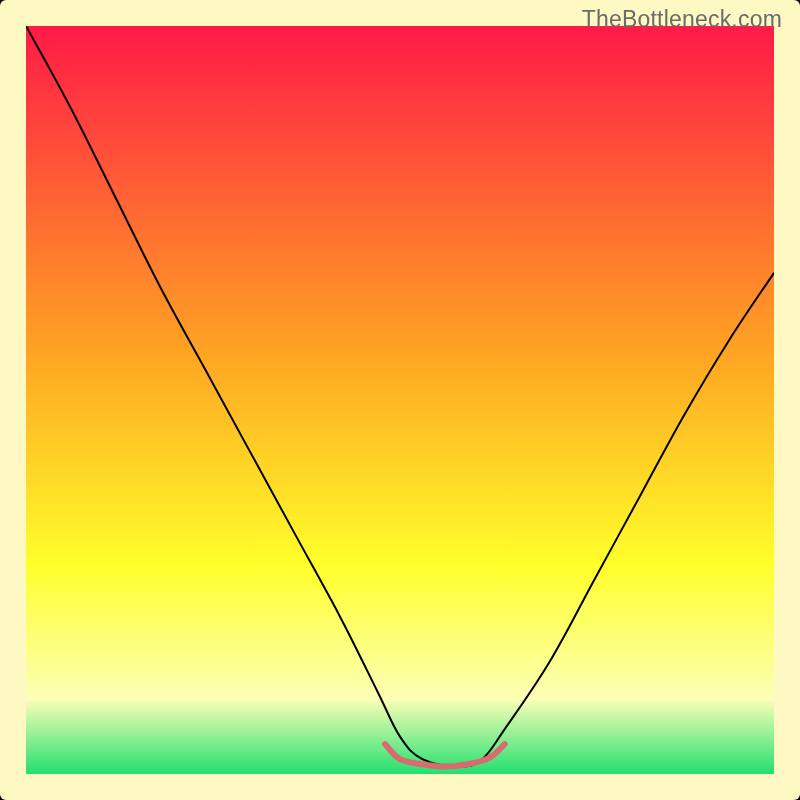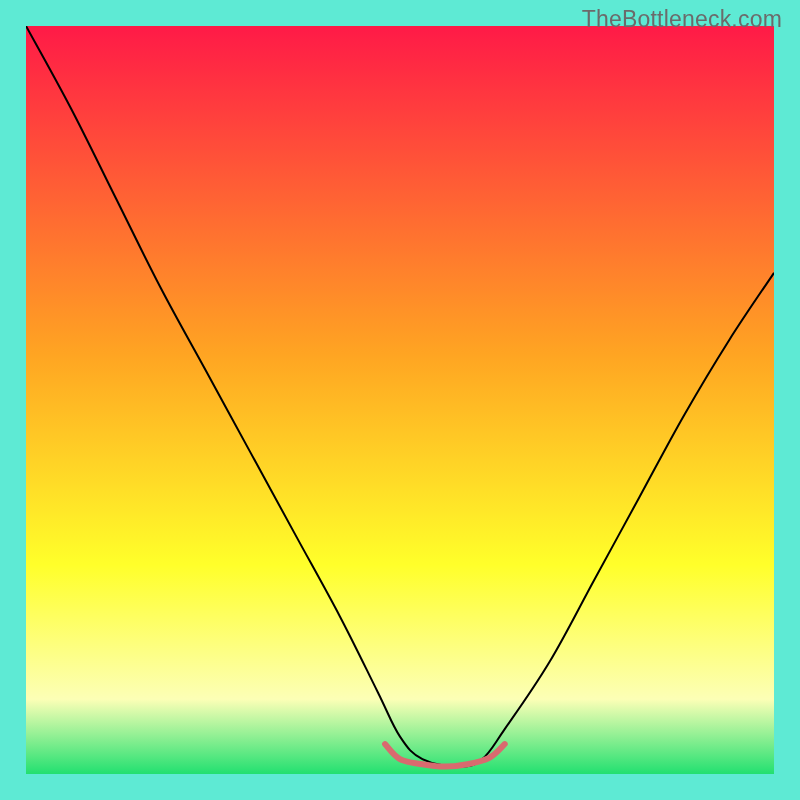--- a/index.html
+++ b/index.html
@@ -8,21 +8,22 @@
     width: 800px;
     height: 800px;
     overflow: hidden;
     background: #000;
     font-family: Arial, Helvetica, sans-serif;
   }
   .frame {
     position: relative;
     width: 800px;
     height: 800px;
-    background: #5eead4;
+    background: #fef9c3;
+    border-radius: 6px;
   }
   .plot {
     position: absolute;
     left: 26px;
     top: 26px;
     width: 748px;
     height: 748px;
   }
   .watermark {
     position: absolute;

